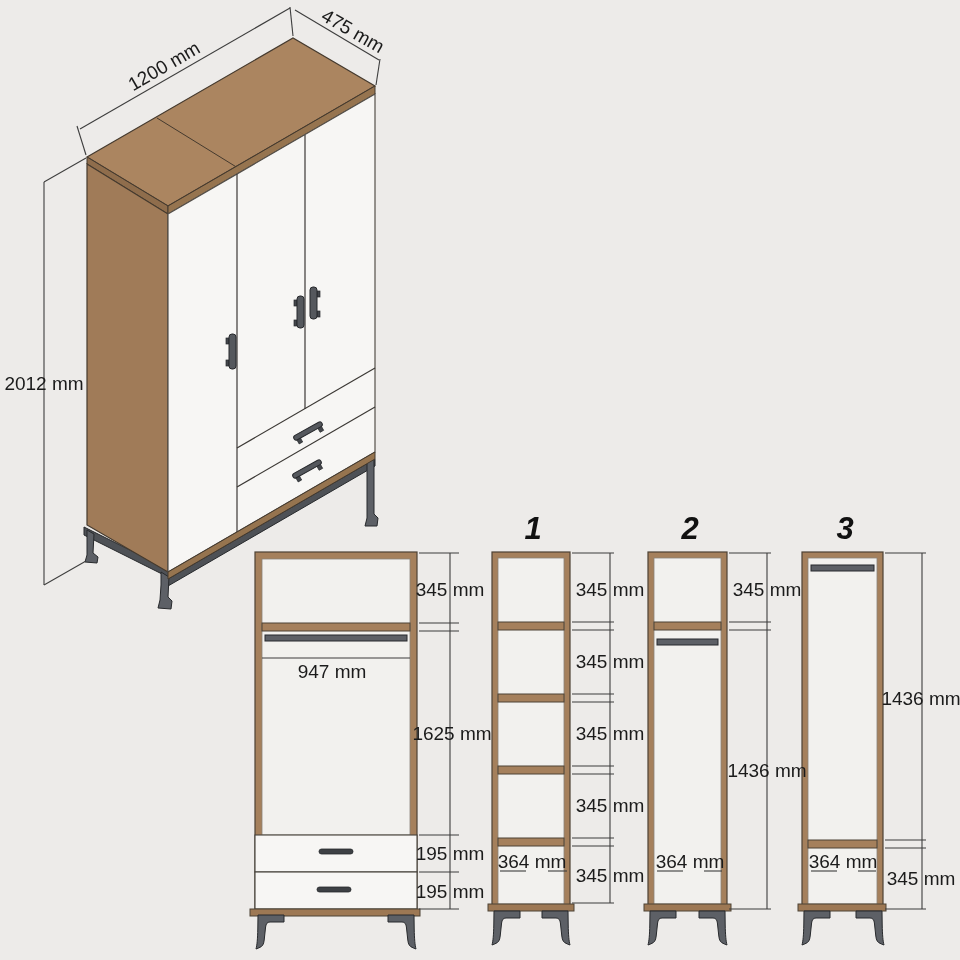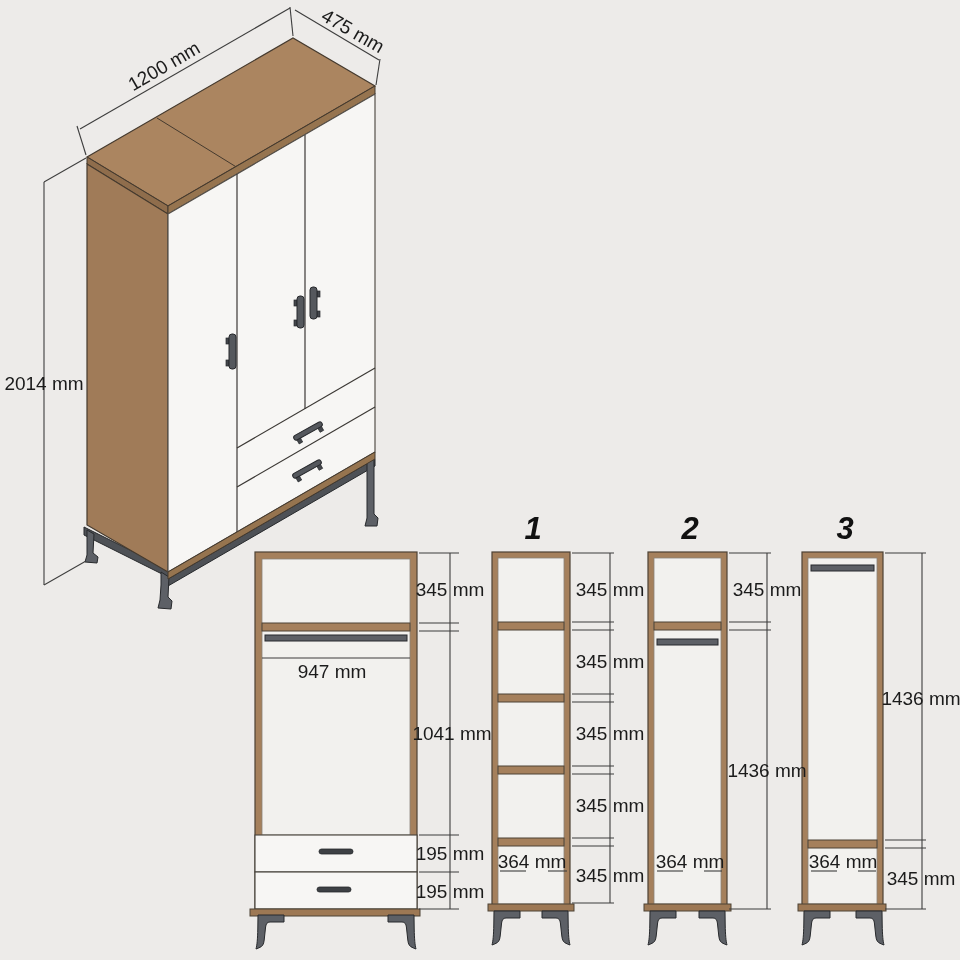--- a/index.html
+++ b/index.html
@@ -181,27 +181,27 @@
       <line x1="811" y1="871" x2="837" y2="871"></line>
       <line x1="858" y1="871" x2="876" y2="871"></line>
     </g>
   </g>
 
   <defs>
     <path id="leg2d" d="M2,0 L28,0 L28,7 L14,7 C11,7 10,9 9.6,12 L8.2,25 C7.7,29.5 6.5,31.5 3,32.8 L0,34 C1,30.5 1.6,24 1.8,14 Z" fill="#5d6066" stroke="#27292c" stroke-width="1"></path>
   </defs>
 </svg>
 
-<span class="lbl" style="left:44px;top:383px;">2014 mm</span>
+<span class="lbl" style="left:44px;top:383px;">2012 mm</span>
 <span class="lbl rot-l" style="left:164px;top:66px;">1200 mm</span>
 <span class="lbl rot-r" style="left:353px;top:31px;">475 mm</span>
 
 <span class="lbl" style="left:450px;top:589px;">345 mm</span>
 <span class="lbl" style="left:332px;top:671px;">947 mm</span>
-<span class="lbl" style="left:452px;top:733px;">1041 mm</span>
+<span class="lbl" style="left:452px;top:733px;">1625 mm</span>
 <span class="lbl" style="left:450px;top:853px;">195 mm</span>
 <span class="lbl" style="left:450px;top:891px;">195 mm</span>
 
 <span class="num" style="left:533px;top:528px;">1</span>
 <span class="lbl" style="left:610px;top:589px;">345 mm</span>
 <span class="lbl" style="left:610px;top:661px;">345 mm</span>
 <span class="lbl" style="left:610px;top:733px;">345 mm</span>
 <span class="lbl" style="left:610px;top:805px;">345 mm</span>
 <span class="lbl" style="left:610px;top:875px;">345 mm</span>
 <span class="lbl" style="left:532px;top:861px;">364 mm</span>

